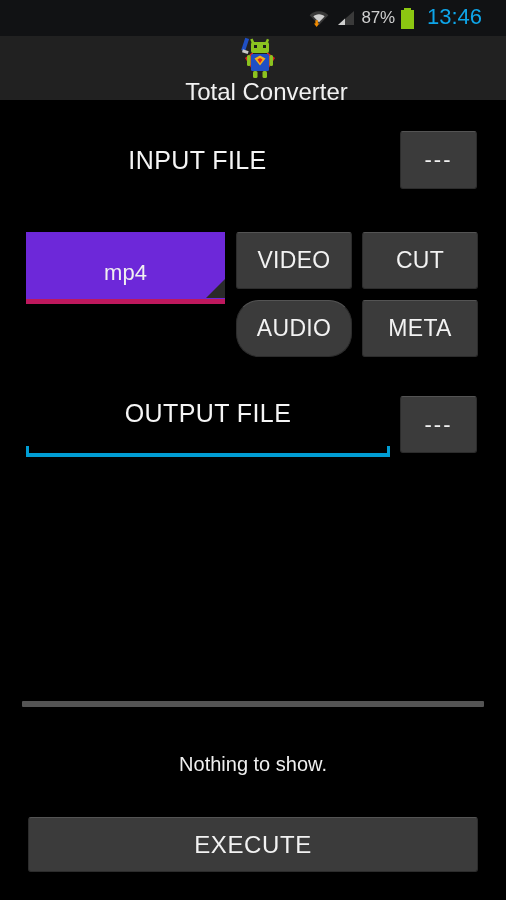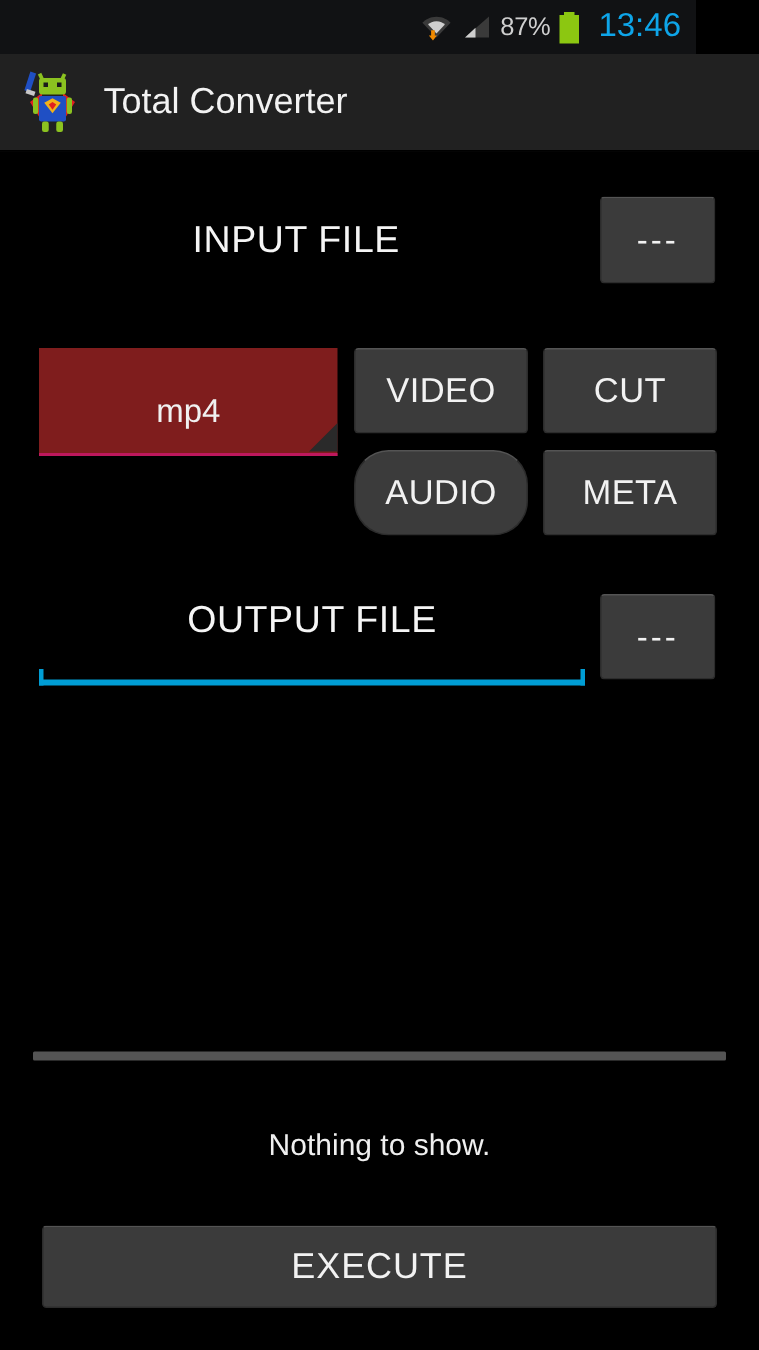--- a/index.html
+++ b/index.html
@@ -18,27 +18,27 @@
     position: relative;
     width: 506px;
     height: 900px;
     background: #000000;
   }
 
   
   .status-bar {
     position: absolute;
     left: 0; top: 0;
-    width: 464px;
+    width: 506px;
     height: 36px;
     background: #111214;
     display: flex;
     align-items: center;
     justify-content: flex-end;
-    padding-right: 10px;
+    padding-right: 24px;
     box-sizing: border-box;
   }
   .status-icons {
     display: flex;
     align-items: center;
     gap: 6px;
   }
   .wifi-icon { position: relative; width: 22px; height: 22px; }
   .sig-icon  { position: relative; width: 20px; height: 20px; }
   .batt-pct {
@@ -79,20 +79,21 @@
     position: absolute;
     left: 0; top: 36px;
     width: 506px;
     height: 65px;
     background: #212121;
     display: flex;
     align-items: center;
     padding-left: 14px;
     box-sizing: border-box;
     border-bottom: 1px solid #000;
+    flex-direction: column;
   }
   .app-icon {
     position: relative;
     width: 42px;
     height: 44px;
     flex: 0 0 auto;
   }
   .app-title {
     color: #f2f2f2;
     font-size: 24px;
@@ -156,22 +157,22 @@
     position: absolute;
     left: 0; top: 131px;
     width: 506px;
     height: 135px;
   }
   .spinner {
     position: absolute;
     left: 26px; top: 0px;
     width: 199px;
     height: 72px;
-    background: #7f1d1d;
-    border-bottom: 2px solid #be185d;
+    background: #6d28d9;
+    border-bottom: 5px solid #be185d;
     display: flex;
     align-items: center;
     justify-content: center;
     box-sizing: border-box;
   }
   .spinner-value {
     color: #f0f0f0;
     font-size: 22px;
     margin-top: 14px;
   }

